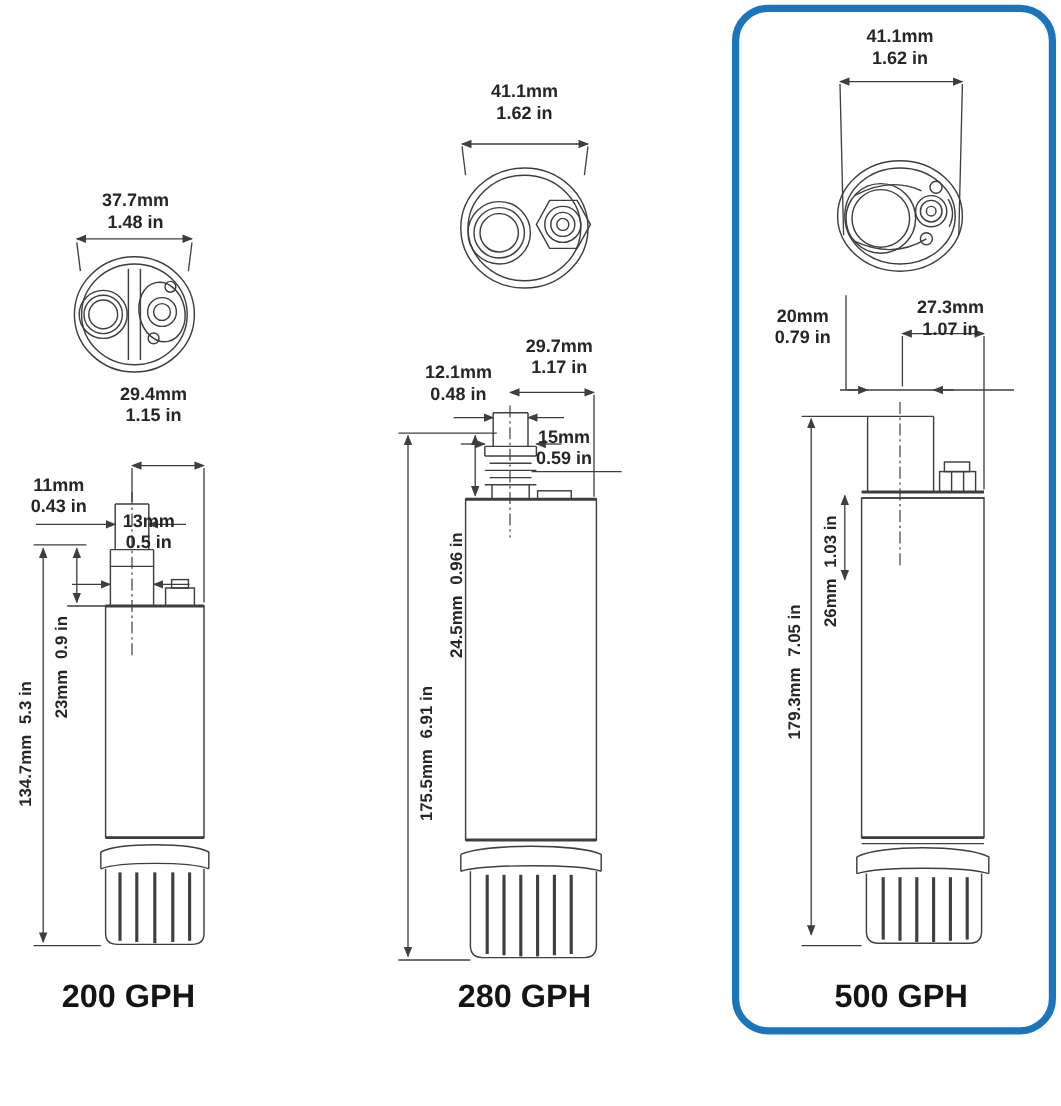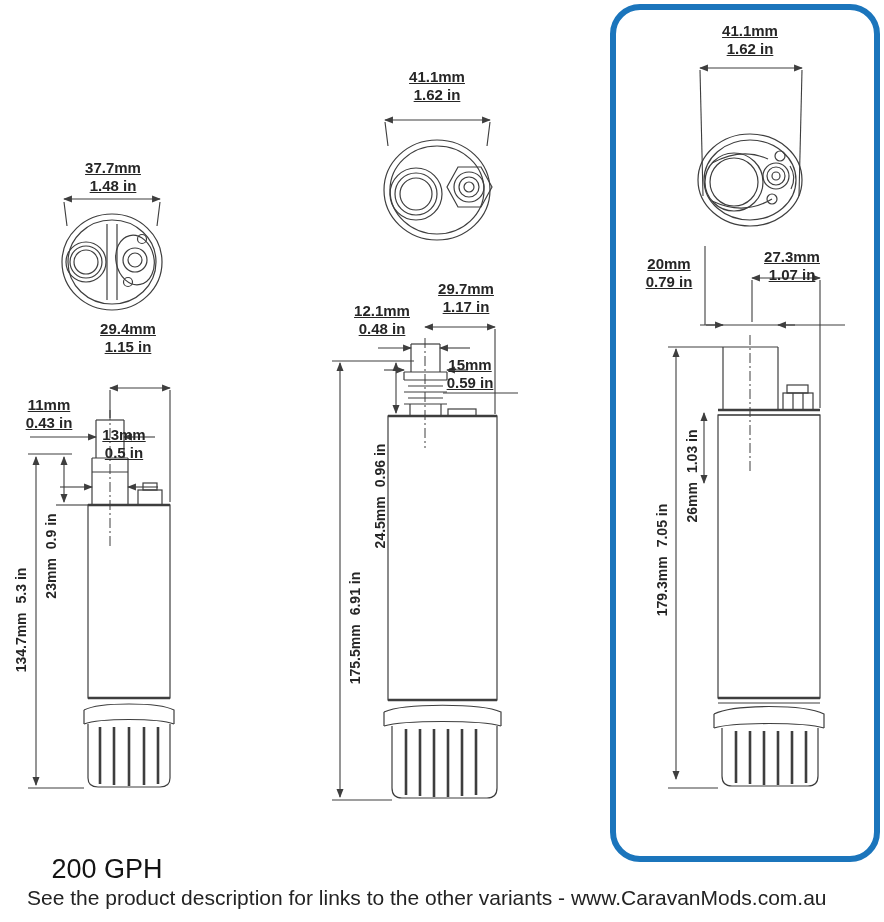--- a/index.html
+++ b/index.html
@@ -12,26 +12,26 @@
   .art-svg{position:absolute;left:0;top:0;}
   .art-svg *{fill:none;stroke:#3e3e3e;stroke-width:1.2;}
   .art-svg .dim{stroke-width:1.1;}
   .art-svg .thick{stroke-width:2.4;}
   .art-svg .rib{stroke-width:2.6;}
   .art-svg .cl{stroke-dasharray:10 3 2 3;stroke-width:1;}
   .art-svg .ah{fill:#3e3e3e;stroke:none;}
   
   .dimlab{position:absolute;transform:translateX(-50%);text-align:center;
           font-size:15px;font-weight:600;color:#262626;line-height:1.2;white-space:nowrap;}
-  .dimlab span{display:block;text-decoration:underline;}
+  .dimlab span{display:block;}
   .vdim{position:absolute;transform:translate(-50%,-50%) rotate(-90deg);
         font-size:14px;font-weight:600;color:#262626;white-space:nowrap;}
   .vdim .mmv{margin-right:9px;}
-  .gph{position:absolute;transform:translateX(-50%);font-size:27px;font-weight:400;
-       color:#141414;white-space:nowrap;margin-top:39px;}
+  .gph{position:absolute;transform:translateX(-50%);font-size:27px;font-weight:700;
+       color:#141414;white-space:nowrap;}
   .footer{position:absolute;left:27px;top:886px;font-size:21px;color:#232323;white-space:nowrap;}
 </style>
 </head>
 <body>
 
 <div class="canvas">
 
   <div class="highlight"></div>
 
   <svg class="art-svg" width="884" height="922" viewBox="0 0 884 922">
@@ -248,34 +248,35 @@
   <div class="dimlab" style="left:470px;top:356px">
     <span>15mm</span>
     <span>0.59 in</span>
   </div>
   <div class="vdim" style="left:355px;top:628px">
     <span class="mmv">175.5mm</span><span>6.91 in</span>
   </div>
   <div class="vdim" style="left:380px;top:496px">
     <span class="mmv">24.5mm</span><span>0.96 in</span>
   </div>
+  <div class="gph" style="left:437px;top:815px">280 GPH</div>
 
   <div class="dimlab" style="left:750px;top:22px">
     <span>41.1mm</span>
     <span>1.62 in</span>
   </div>
   <div class="dimlab" style="left:792px;top:248px">
     <span>27.3mm</span>
     <span>1.07 in</span>
   </div>
   <div class="dimlab" style="left:669px;top:255px">
     <span>20mm</span>
     <span>0.79 in</span>
   </div>
   <div class="vdim" style="left:662px;top:560px">
     <span class="mmv">179.3mm</span><span>7.05 in</span>
   </div>
   <div class="vdim" style="left:692px;top:476px">
     <span class="mmv">26mm</span><span>1.03 in</span>
   </div>
-
-  <div class="footer">See the product description for links to the other variants - www.CaravanMods.com.au</div>
+  <div class="gph" style="left:751px;top:815px">500 GPH</div>
+
 </div>
 
 </body></html>

